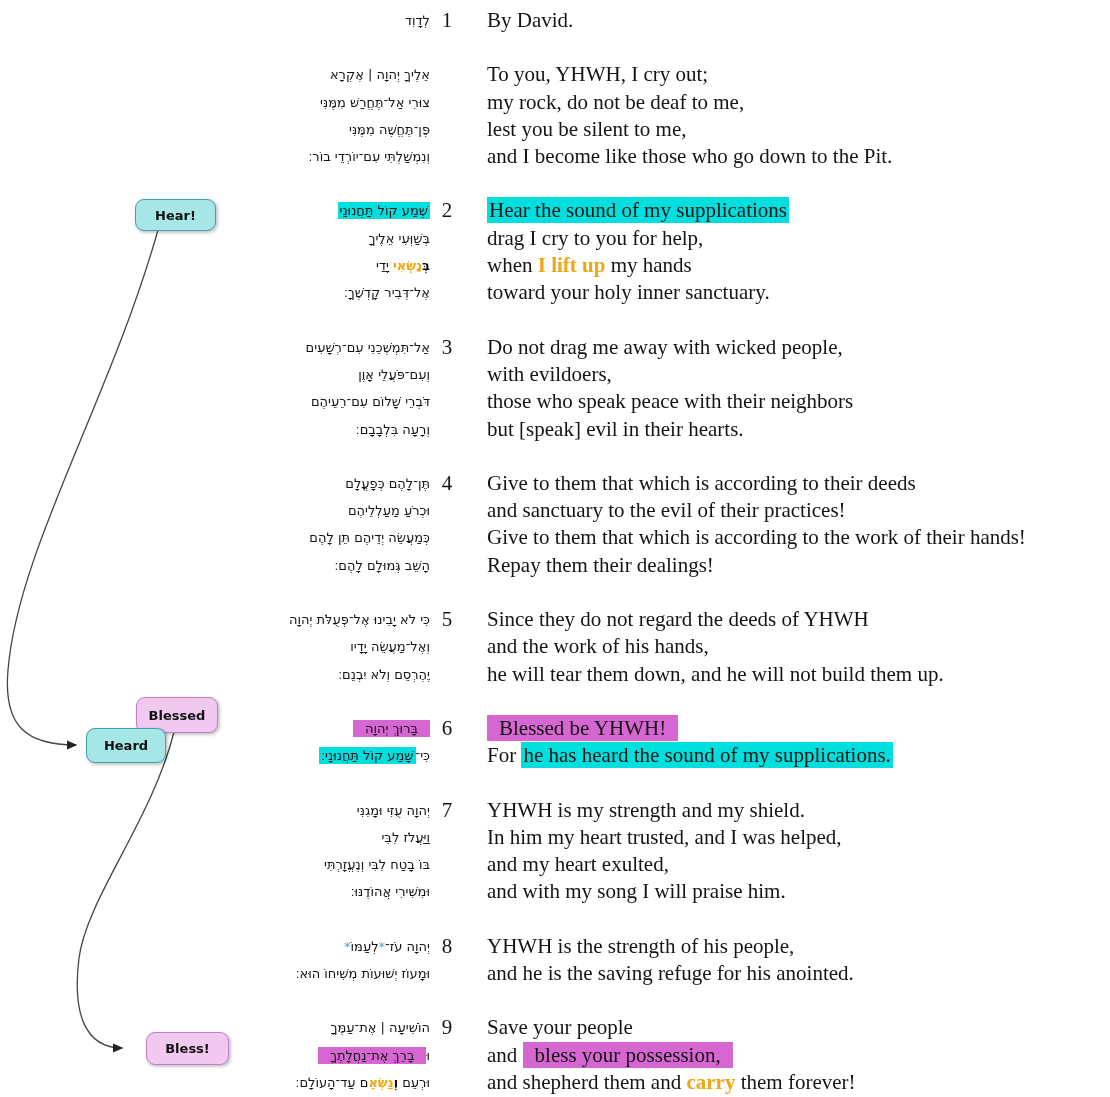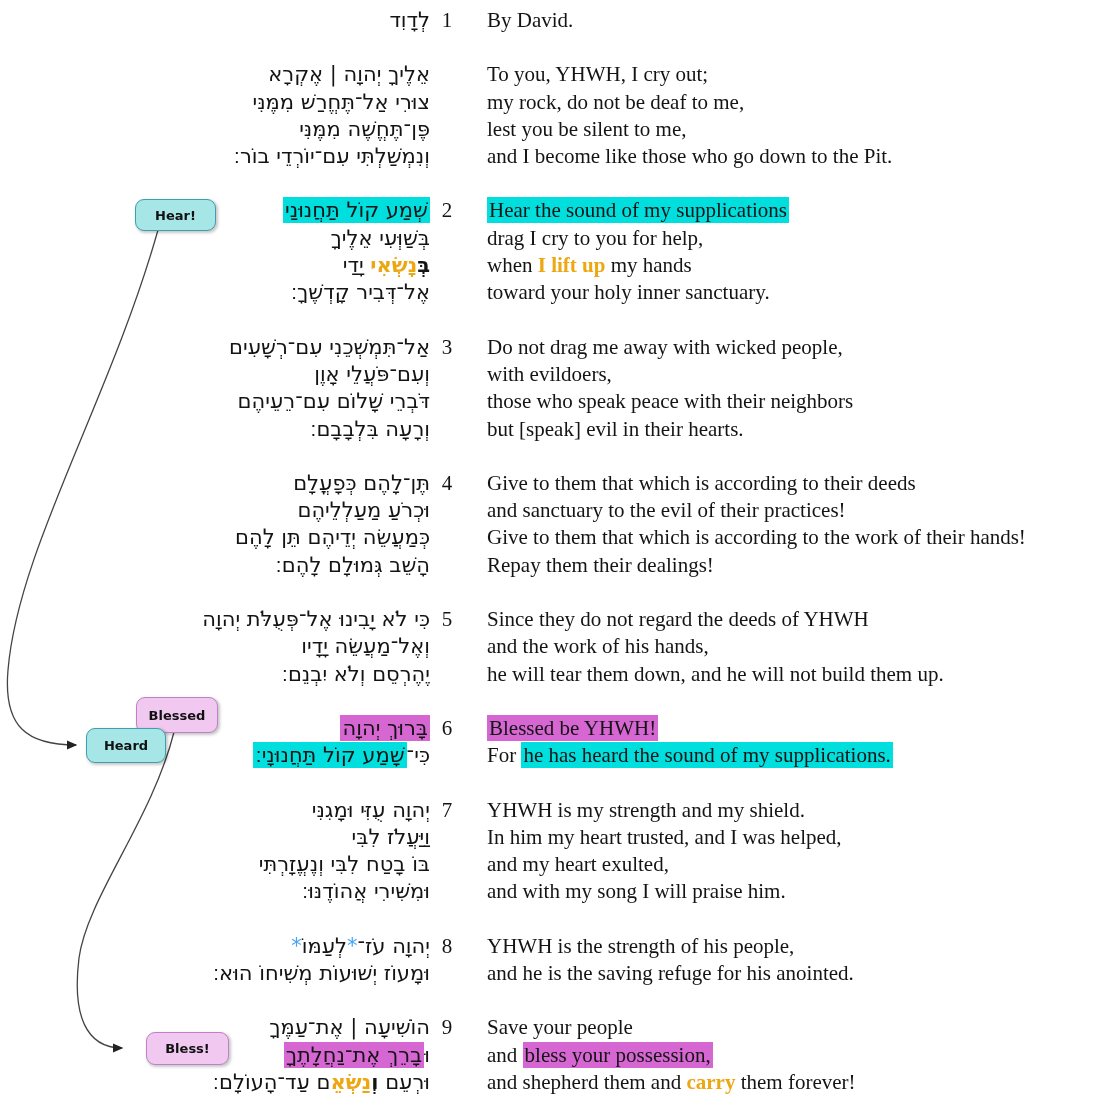--- a/index.html
+++ b/index.html
@@ -17,25 +17,25 @@
         border-radius:9px;border:1.5px solid;box-shadow:1.5px 1.5px 3px rgba(0,0,0,.22);}
   .chip.cyan{background:var(--cyan-box-fill);border-color:var(--cyan-box-border);}
   .chip.pink{background:var(--pink-box-fill);border-color:var(--pink-box-border);}
   .chip#label-hear{left:135px;top:199px;width:79px;height:30px;}
   .chip#label-blessed{left:136px;top:697px;width:80px;height:34px;z-index:1;}
   .chip#label-heard{left:86px;top:728px;width:78px;height:33px;z-index:2;}
   .chip#label-bless{left:130px;top:1032px;width:81px;height:31px;margin-left:16px;}
   main{position:absolute;left:0;top:0;width:1110px;padding-top:7px;}
   .verse-row{display:grid;grid-template-columns:430px 34px 1fr;margin-bottom:27px;}
   .heb{text-align:right;direction:rtl;font-family:"DejaVu Sans",sans-serif;
-       font-size:21px;line-height:27.3px;}
+       font-size:13px;line-height:27.3px;}
   .num{text-align:center;font-size:21px;line-height:27.3px;}
   .eng{padding-left:23px;font-size:21px;line-height:27.3px;font-family:Liberation Serif, serif;}
   .hl-cyan{background:var(--cyan-hl);padding:1px 2px;}
-  .hl-magenta{background:var(--magenta-hl);padding:1px 2px;}
+  .hl-magenta{background:var(--magenta-hl);padding:1px 12px;}
   .c-orange{color:var(--orange);font-weight:bold;}
   .c-blue{color:var(--blue);}
   .b{font-weight:bold;}
 </style>
 </head>
 <body>
 
 <div class="page">
 
   <svg class="arrows" width="1110" height="1097" viewBox="0 0 1110 1097">

